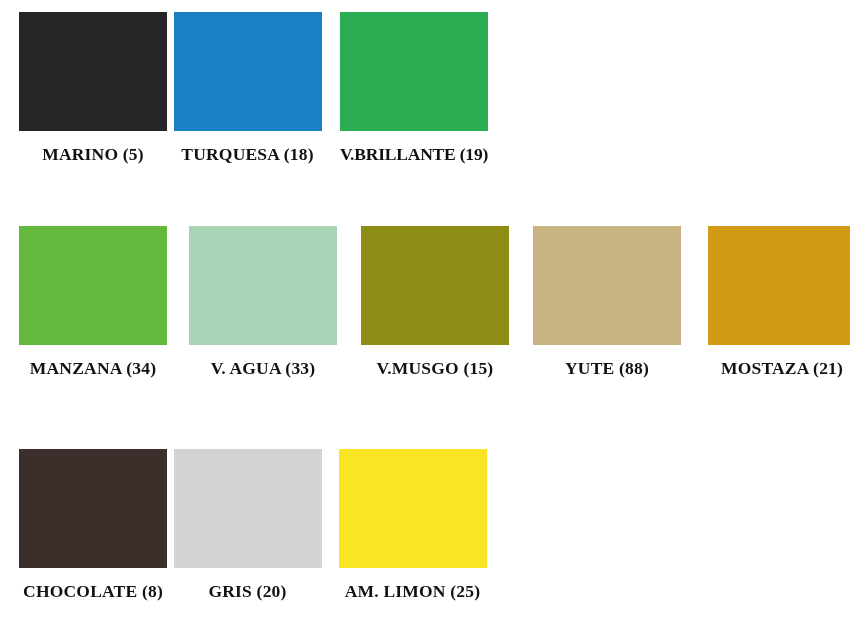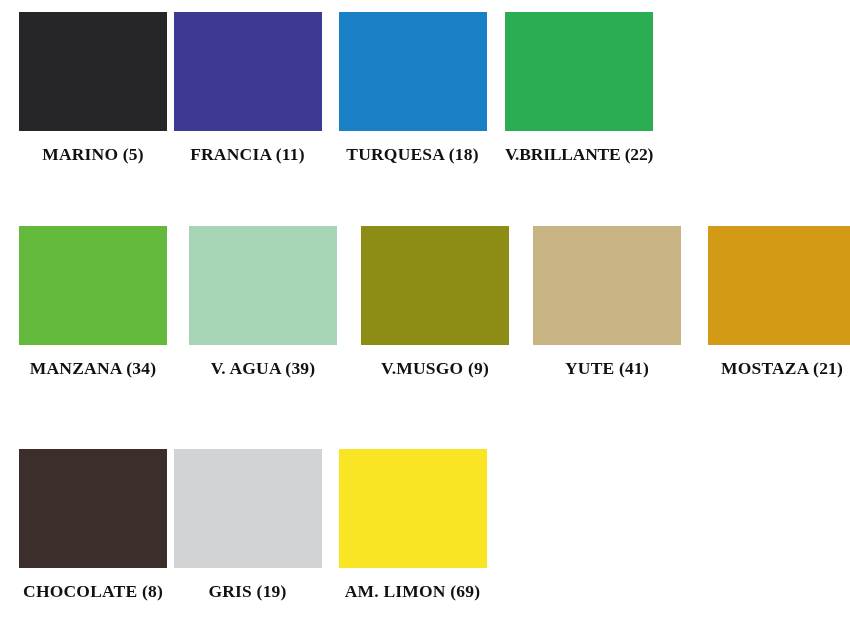--- a/index.html
+++ b/index.html
@@ -91,66 +91,62 @@
 <body>
 
 <div id="palette-sheet" style="background: rgb(255, 255, 255);">
   <div class="swatch-grid">
 
     <div class="swatch-row row-0">
       <div class="swatch-cell cell-0">
         <div class="swatch-chip" style="background-color: rgb(38, 38, 40);"></div>
         <div class="swatch-label" style="color: rgb(17, 17, 17);">MARINO (5)</div>
       </div>
-      <div class="swatch-cell cell-1">
-        <div class="swatch-chip" style="background-color: rgb(60, 58, 146);"></div>
-        <div class="swatch-label" style="color: rgb(17, 17, 17);">FRANCIA (11)</div>
-      </div>
       <div class="swatch-cell cell-2">
         <div class="swatch-chip" style="background-color: rgb(25, 128, 198);"></div>
         <div class="swatch-label" style="color: rgb(17, 17, 17);">TURQUESA (18)</div>
       </div>
       <div class="swatch-cell cell-4">
         <div class="swatch-chip" style="background-color: rgb(43, 174, 83);"></div>
-        <div class="swatch-label long" style="color: rgb(17, 17, 17);">V.BRILLANTE (22)</div>
+        <div class="swatch-label long" style="color: rgb(17, 17, 17);">V.BRILLANTE (19)</div>
       </div>
     </div>
 
     <div class="swatch-row row-1">
       <div class="swatch-cell cell-0">
         <div class="swatch-chip" style="background-color: rgb(98, 185, 60);"></div>
         <div class="swatch-label" style="color: rgb(17, 17, 17);">MANZANA (34)</div>
       </div>
       <div class="swatch-cell cell-1">
         <div class="swatch-chip" style="background-color: rgb(168, 212, 182);"></div>
-        <div class="swatch-label" style="color: rgb(17, 17, 17);">V. AGUA (39)</div>
+        <div class="swatch-label" style="color: rgb(17, 17, 17);">V. AGUA (33)</div>
       </div>
       <div class="swatch-cell cell-2">
         <div class="swatch-chip" style="background-color: rgb(141, 140, 20);"></div>
-        <div class="swatch-label" style="color: rgb(17, 17, 17);">V.MUSGO (9)</div>
+        <div class="swatch-label" style="color: rgb(17, 17, 17);">V.MUSGO (15)</div>
       </div>
       <div class="swatch-cell cell-3">
         <div class="swatch-chip" style="background-color: rgb(200, 180, 130);"></div>
-        <div class="swatch-label" style="color: rgb(17, 17, 17);">YUTE (41)</div>
+        <div class="swatch-label" style="color: rgb(17, 17, 17);">YUTE (88)</div>
       </div>
       <div class="swatch-cell cell-4">
         <div class="swatch-chip" style="background-color: rgb(210, 154, 21);"></div>
         <div class="swatch-label" style="color: rgb(17, 17, 17); font-family: Liberation Serif, serif;">MOSTAZA (21)</div>
       </div>
     </div>
 
     <div class="swatch-row row-2">
       <div class="swatch-cell cell-0">
         <div class="swatch-chip" style="background-color: rgb(59, 46, 43);"></div>
         <div class="swatch-label" style="color: rgb(17, 17, 17);">CHOCOLATE (8)</div>
       </div>
       <div class="swatch-cell cell-1">
         <div class="swatch-chip" style="background-color: rgb(210, 211, 213);"></div>
-        <div class="swatch-label" style="color: rgb(17, 17, 17);">GRIS (19)</div>
+        <div class="swatch-label" style="color: rgb(17, 17, 17);">GRIS (20)</div>
       </div>
       <div class="swatch-cell cell-3">
         <div class="swatch-chip" style="background-color: rgb(250, 229, 36);"></div>
-        <div class="swatch-label" style="color: rgb(17, 17, 17);">AM. LIMON (69)</div>
+        <div class="swatch-label" style="color: rgb(17, 17, 17);">AM. LIMON (25)</div>
       </div>
     </div>
 
   </div>
 </div>
 
 </body></html>

